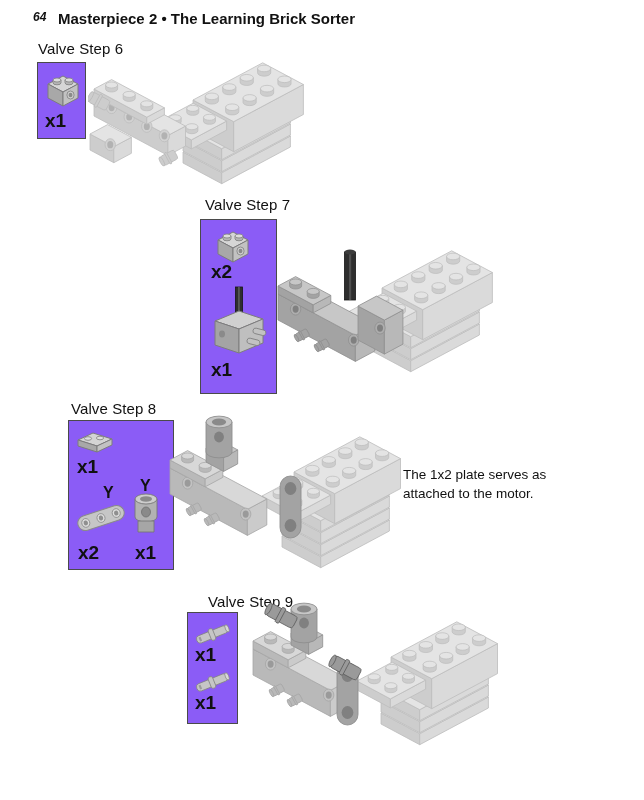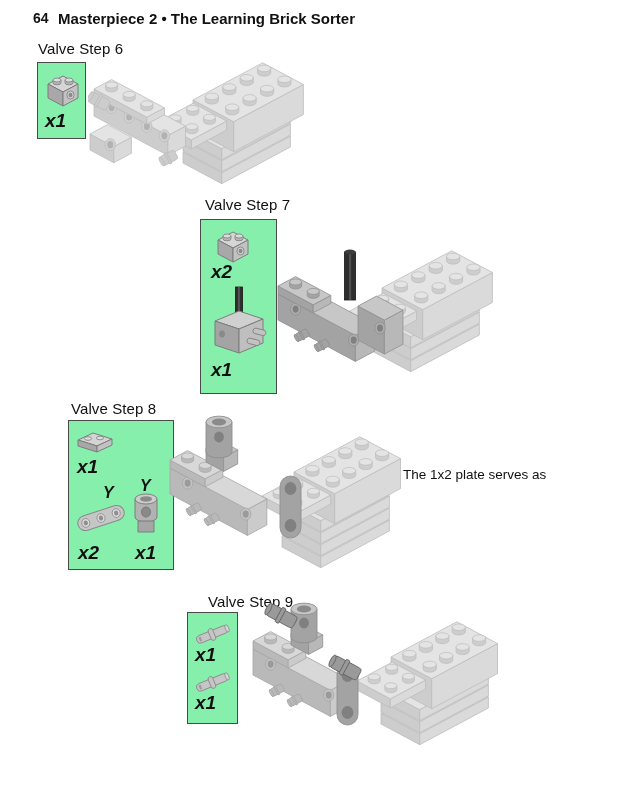--- a/index.html
+++ b/index.html
@@ -1,23 +1,23 @@
 <!DOCTYPE html>
 <html><head>
 <meta charset="utf-8">
 <style>
   html,body{margin:0;padding:0;}
   body{
     width:644px;height:800px;position:relative;background:#ffffff;
     font-family:"Liberation Sans",sans-serif;color:#111;overflow:hidden;
   }
-  .hdr-num{position:absolute;left:33px;top:10px;font-size:14px;font-weight:bold;}
+  .hdr-num{position:absolute;left:33px;top:10px;font-size:12px;font-weight:bold;font-style:italic;}
   .hdr-title{position:absolute;left:58px;top:10px;font-size:15px;font-weight:bold;}
   .step-title{position:absolute;margin:0;font-size:15px;font-weight:normal;letter-spacing:.1px;}
-  .parts-box{position:absolute;background:#86efac;border:1.5px solid #4a4a4a;font-style:italic;}
+  .parts-box{position:absolute;background:#8b5cf6;border:1.5px solid #4a4a4a;}
   .qty{position:absolute;font-weight:bold;font-size:19px;line-height:1;}
   .marker{position:absolute;font-weight:bold;font-size:16px;line-height:1;}
   .asm{position:absolute;}
   .asm svg{display:block;width:100%;height:100%;}
   .picon{position:absolute;}
   .note{position:absolute;left:403px;top:466px;font-size:13.5px;line-height:18.5px;}
   .note span{display:block;}
   
   #t6{left:38px;top:40px;}   #b6{left:37px;top:62px;width:47px;height:75px;}
   #a6{left:88px;top:56px;width:245px;height:136px;}
@@ -342,20 +342,21 @@
       <ellipse cx="57" cy="18" rx="13" ry="5.8500000000000005" fill="#c7c7c7" stroke="#8f8f8f" stroke-width="0.9"></ellipse>
       <ellipse cx="57" cy="18" rx="7.15" ry="3.5100000000000002" fill="#8a8a8a"></ellipse>
       <ellipse cx="57" cy="33" rx="4.94" ry="5.46" fill="#808080"></ellipse>
       <rect x="118" y="72" width="21" height="62" rx="10.5" fill="#a3a3a3" stroke="#8f8f8f" stroke-width="0.9"></rect>
       <ellipse cx="128.5" cy="84.5" rx="5.880000000000001" ry="6.51" fill="#808080"></ellipse>
       <ellipse cx="128.5" cy="121.5" rx="5.880000000000001" ry="6.51" fill="#808080"></ellipse>
     </svg>
   </div>
 <div class="note">
   <span>The 1x2 plate serves as</span>
+  <span>attached to the motor.</span>
 </div>
 
 <h2 id="t9" class="step-title">Valve Step 9</h2>
 <div id="b9" class="parts-box">
   <svg class="picon" style="left:3px;top:8px" width="42" height="26" viewBox="0 0 46 30">
     <g transform="rotate(-22 23 15)">
       <rect x="4" y="11" width="38" height="9" rx="4" fill="#c6c6c6" stroke="#838383" stroke-width="0.9"></rect>
       <ellipse cx="41.5" cy="15.5" rx="2" ry="4.5" fill="#d8d8d8" stroke="#838383" stroke-width="0.8"></ellipse>
       <rect x="20" y="8.5" width="5.5" height="14" rx="2.5" fill="#c6c6c6" stroke="#838383" stroke-width="0.9"></rect>
       <rect x="7" y="13" width="2.5" height="5" fill="#9a9a9a"></rect>

